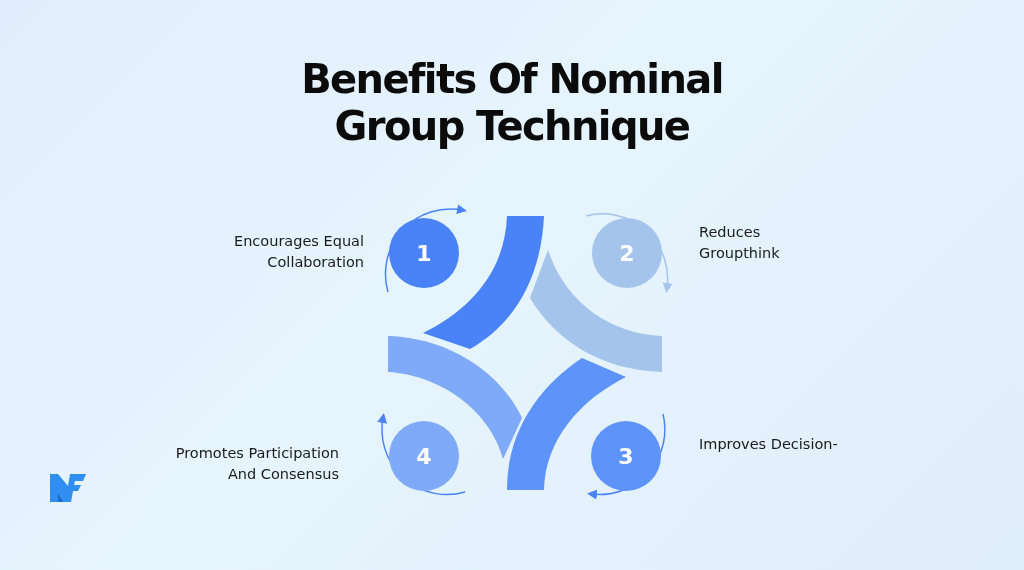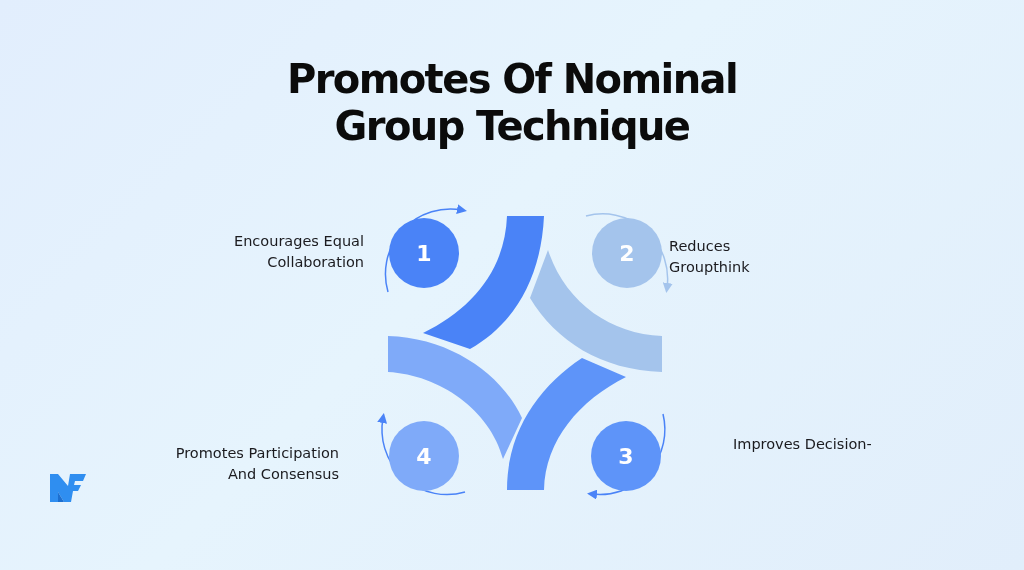--- a/index.html
+++ b/index.html
@@ -24,21 +24,21 @@
   .label.right-align { text-align: right; }
   .num {
     font-family: "DejaVu Sans", sans-serif; font-weight: bold; font-size: 22px; fill: #ffffff;
   }
   .logo { position: absolute; left: 48px; top: 472px; width: 40px; height: 32px; }
 </style>
 </head>
 <body>
 
 <div class="title">
-  <span>Promotes Of Nominal</span>
+  <span>Benefits Of Nominal</span>
   <span>Group Technique</span>
 </div>
 
 <svg class="diagram" width="1024" height="570" viewBox="0 0 1024 570">
   <defs>
     <marker id="ah1" markerWidth="10" markerHeight="10" refX="5" refY="5" orient="auto" markerUnits="userSpaceOnUse">
       <path d="M0,0 L10,5 L0,10 Z" fill="#4a83f7"></path>
     </marker>
     <marker id="ah2" markerWidth="10" markerHeight="10" refX="5" refY="5" orient="auto" markerUnits="userSpaceOnUse">
       <path d="M0,0 L10,5 L0,10 Z" fill="#a4c4ec"></path>
@@ -79,26 +79,26 @@
     <circle cx="424" cy="456" r="35" fill="#7faaf9"></circle>
     <text class="num" x="424" y="464" text-anchor="middle">4</text>
   </g>
 </svg>
 
 <div class="label right-align" style="right:660px; top:231px;">
   <span>Encourages Equal</span>
   <span>Collaboration</span>
 </div>
 
-<div class="label" style="left:669px; top:222px;margin-top:14px;">
+<div class="label" style="left:699px; top:222px;">
   <span>Reduces</span>
   <span>Groupthink</span>
 </div>
 
-<div class="label" style="left:699px; top:434px;margin-left:34px;">
+<div class="label" style="left:699px; top:434px;">
   <span>Improves Decision-</span>
 </div>
 
 <div class="label right-align" style="right:685px; top:443px;">
   <span>Promotes Participation</span>
   <span>And Consensus</span>
 </div>
 
 <svg class="logo" viewBox="0 0 40 32">
   <path d="M2,2 L10,2 L20,14 L22,2 L38,2 L35,9 L27,9 L26,13 L33,13 L30,19 L25,19 L23,30 L16,30 L10,20 L10,30 L2,30 Z" fill="#2f8ef0"></path>

